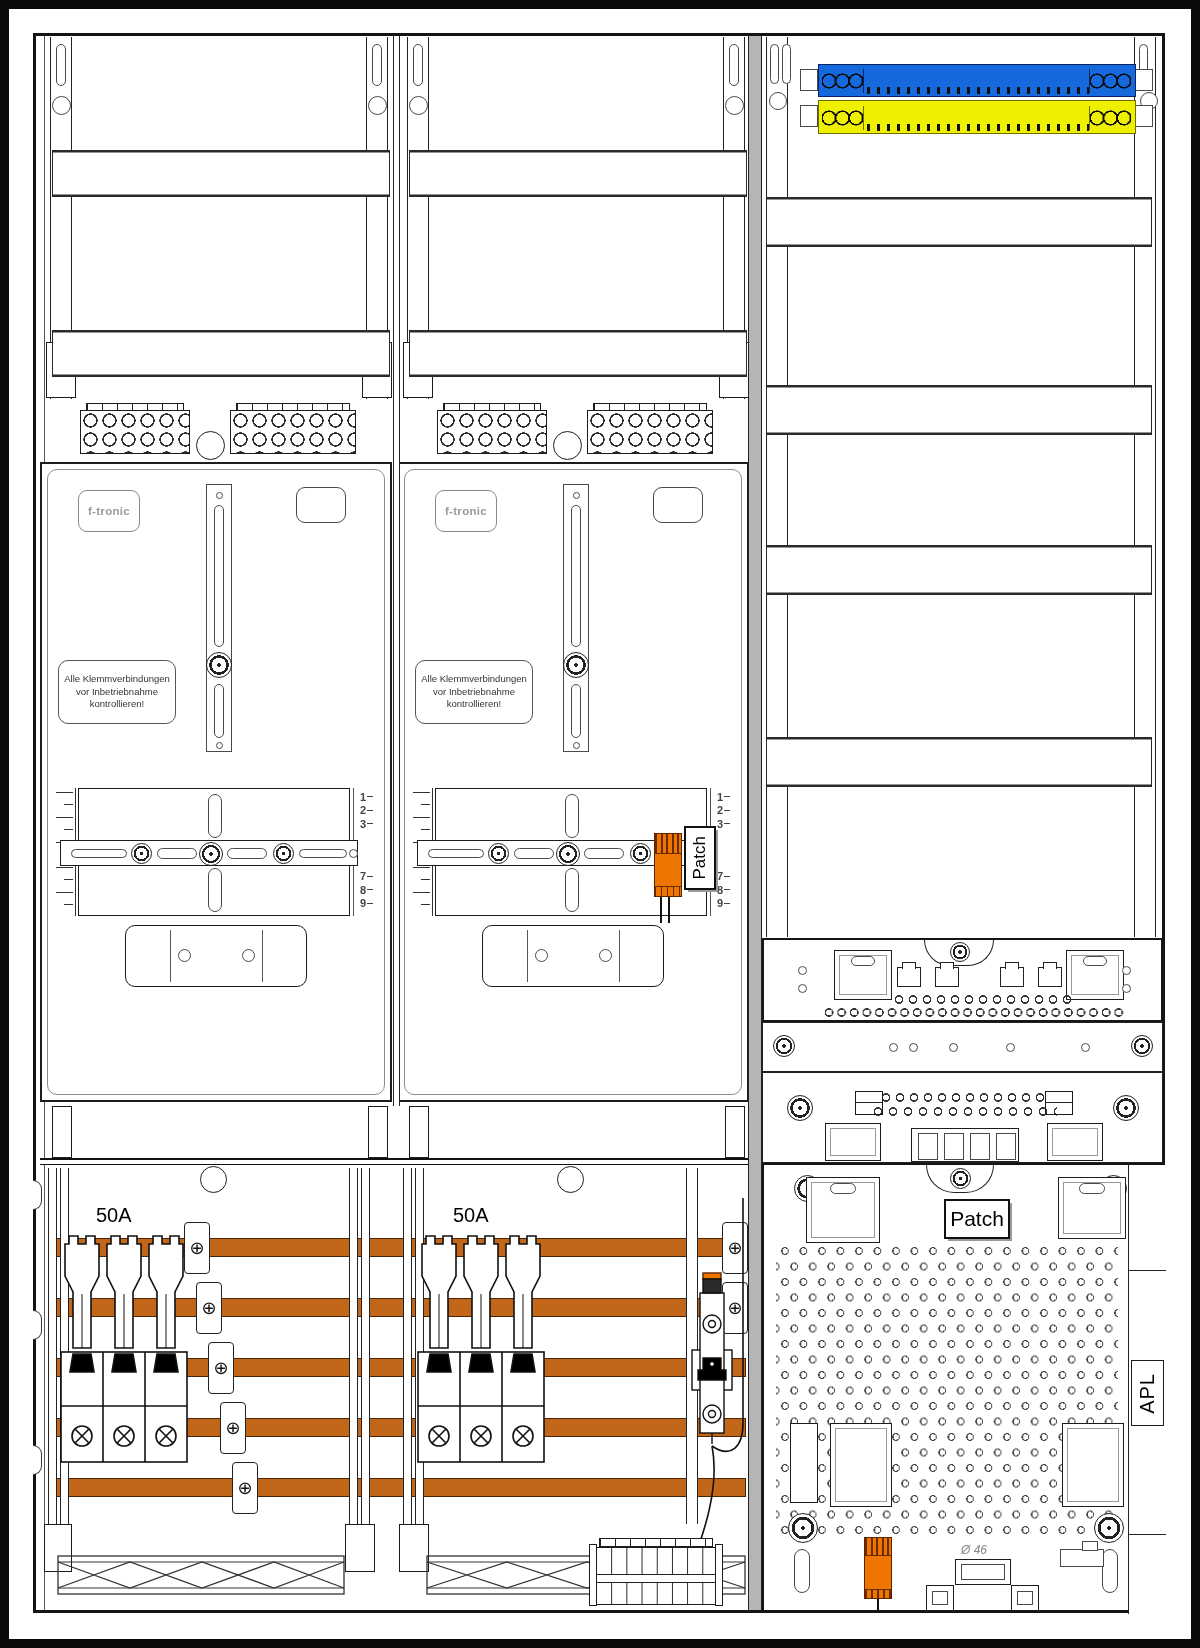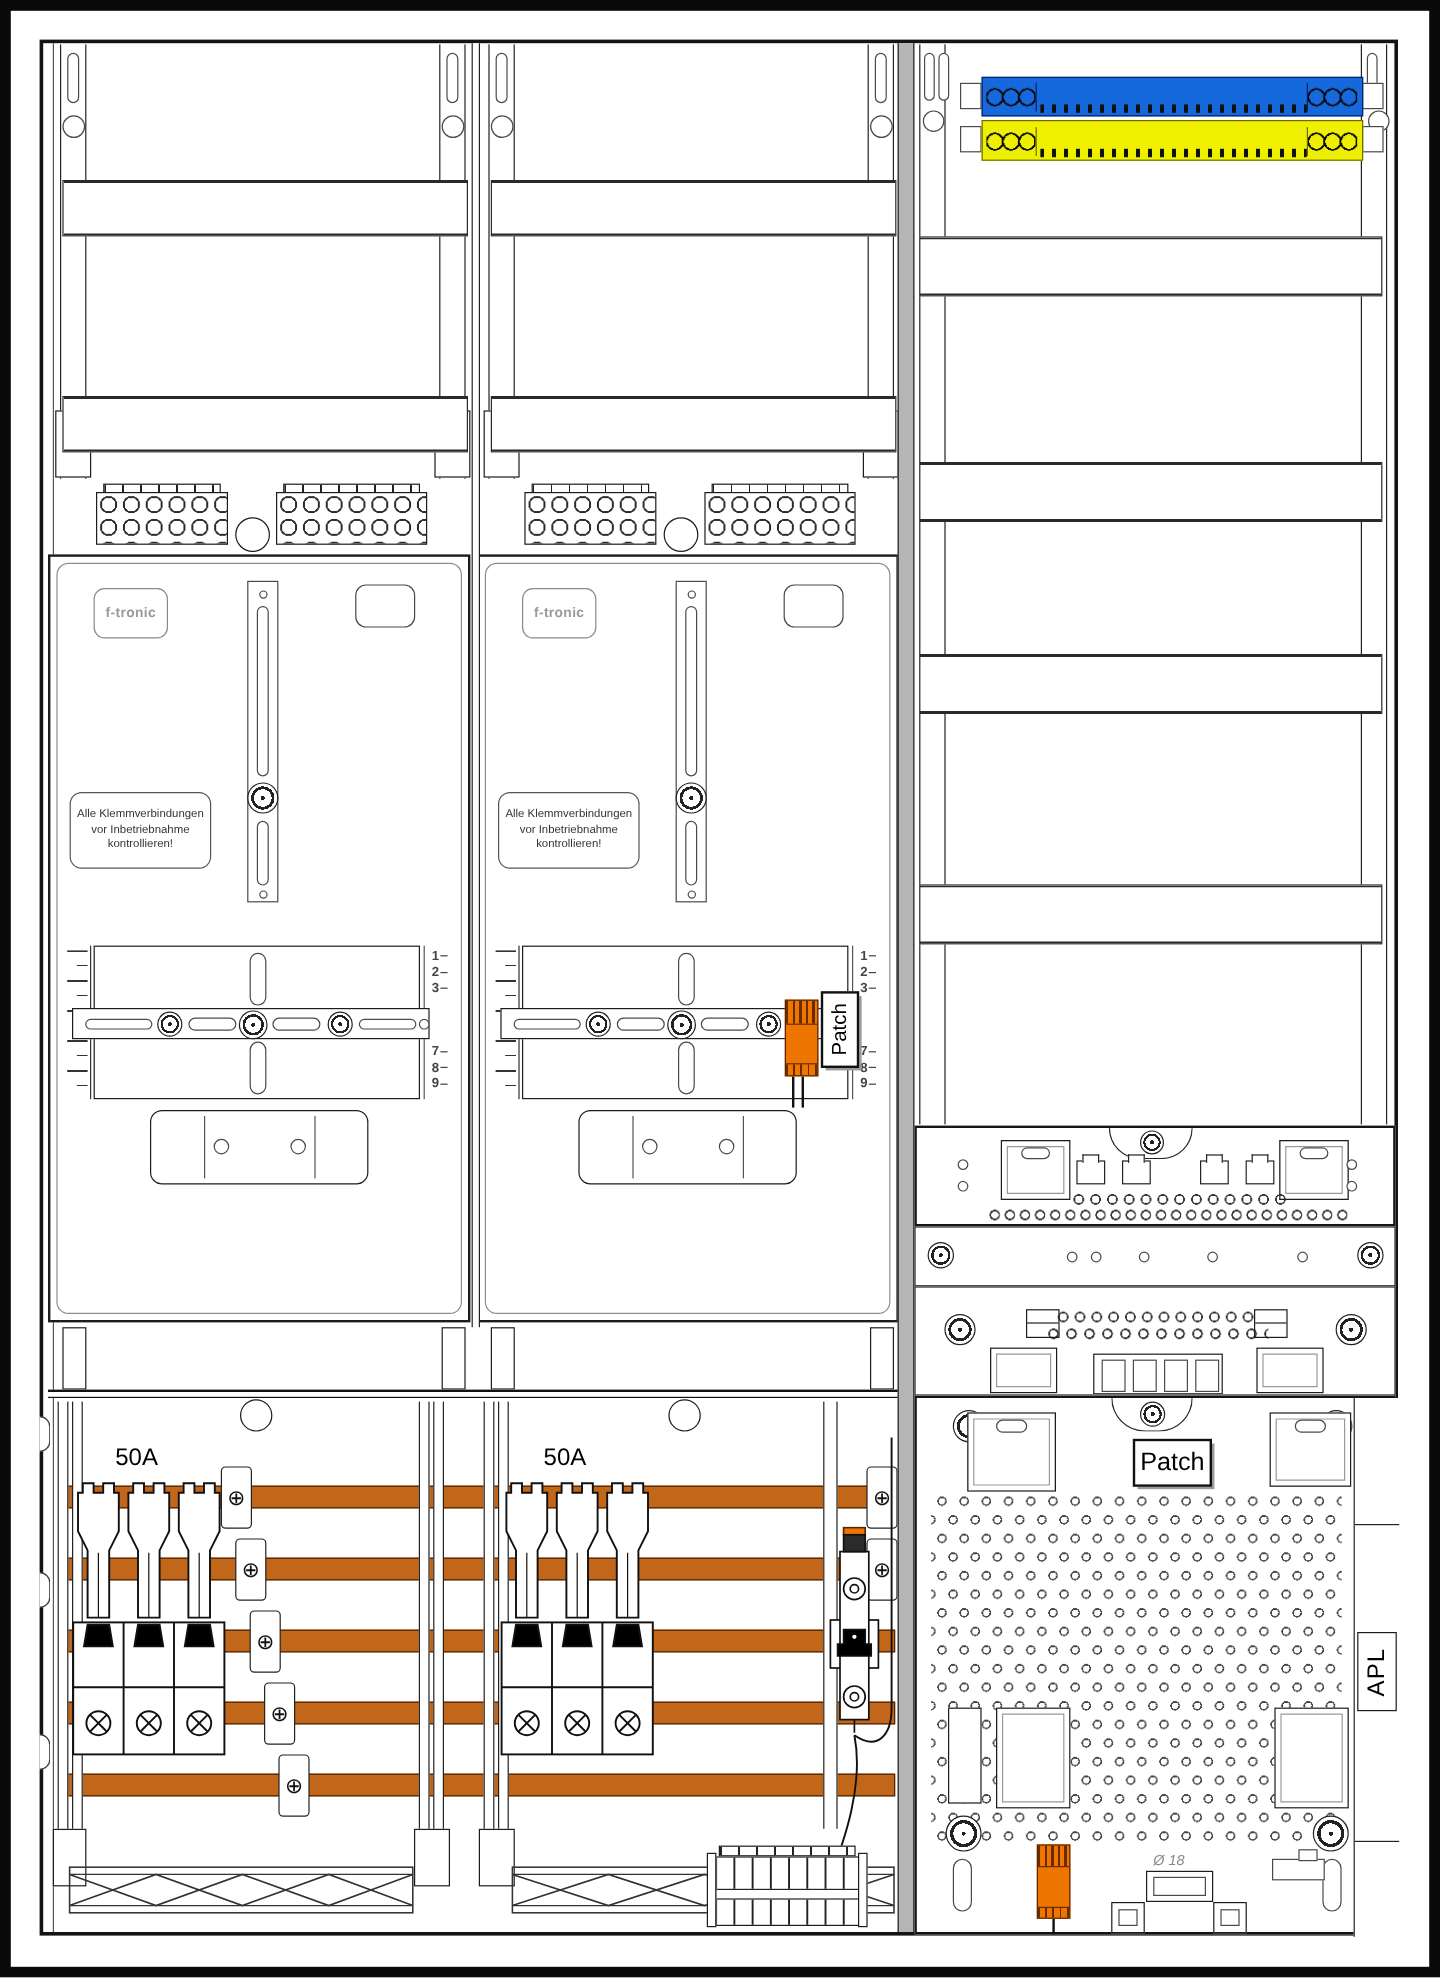--- a/index.html
+++ b/index.html
@@ -441,21 +441,21 @@
     <div class="a b" style="left:26px;top:258px;width:28px;height:80px"></div>
     <div class="a screw" style="left:24px;top:348px;width:30px;height:30px"></div>
     <div class="a bt r" style="left:30px;top:384px;width:16px;height:44px"></div>
     <div class="a screw" style="left:330px;top:348px;width:30px;height:30px"></div>
     <div class="a bt r" style="left:338px;top:384px;width:16px;height:44px"></div>
     <div class="a" style="left:113px;top:434px;width:2px;height:13px;background:#111"></div>
     <div class="a" style="left: 100px; top: 372px; width: 28px; height: 62px; border: 1.3px solid rgb(90, 37, 0); background-color: rgb(238, 117, 0);">
       <div class="a ostripes" style="left:0;top:0;right:0;height:18px"></div>
       <div class="a osq" style="left:0;bottom:0;right:0;height:9px"></div>
     </div>
-    <div class="a" style="left:160px;top:378px;width:100px;text-align:center;font-style:italic;font-size:12px;color:#888">Ø 18</div>
+    <div class="a" style="left:160px;top:378px;width:100px;text-align:center;font-style:italic;font-size:12px;color:#888">Ø 46</div>
     <div class="a b" style="left:191px;top:394px;width:56px;height:26px">
       <div class="a bt" style="left:5px;top:4px;width:44px;height:16px"></div>
     </div>
     <div class="a bt" style="left:296px;top:384px;width:44px;height:18px"></div>
     <div class="a bt" style="left:318px;top:376px;width:16px;height:10px"></div>
     <div class="a b" style="left:162px;top:420px;width:28px;height:26px">
         <div class="a bt" style="left:5px;top:5px;width:16px;height:14px"></div>
       </div>
     <div class="a b" style="left:247px;top:420px;width:28px;height:26px">
         <div class="a bt" style="left:5px;top:5px;width:16px;height:14px"></div>

